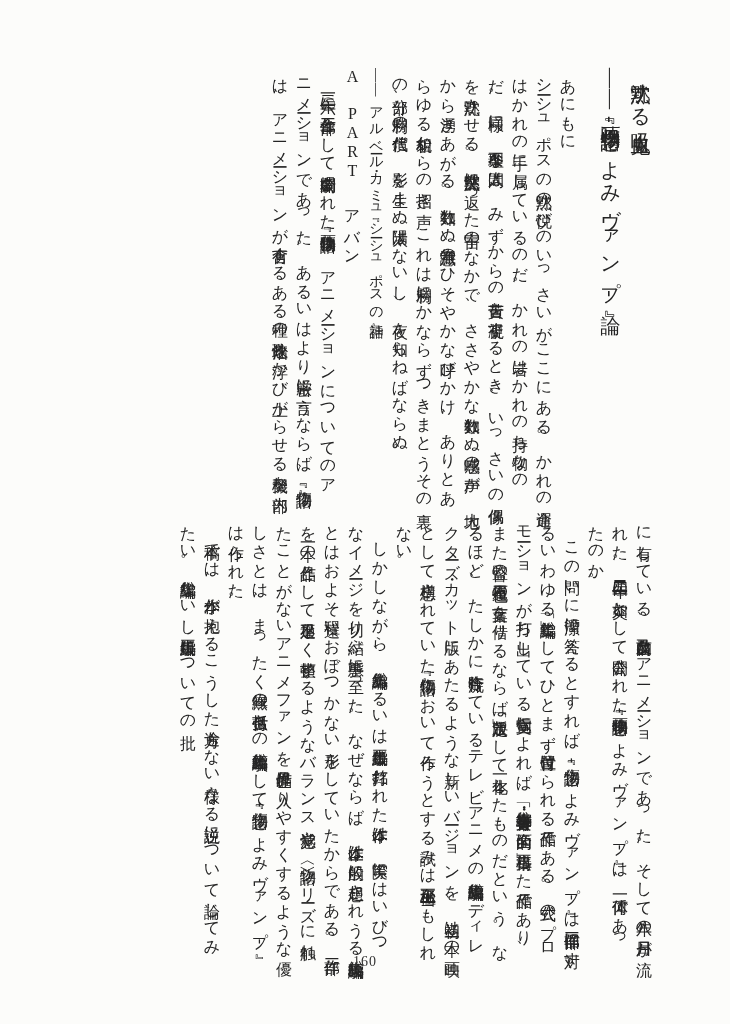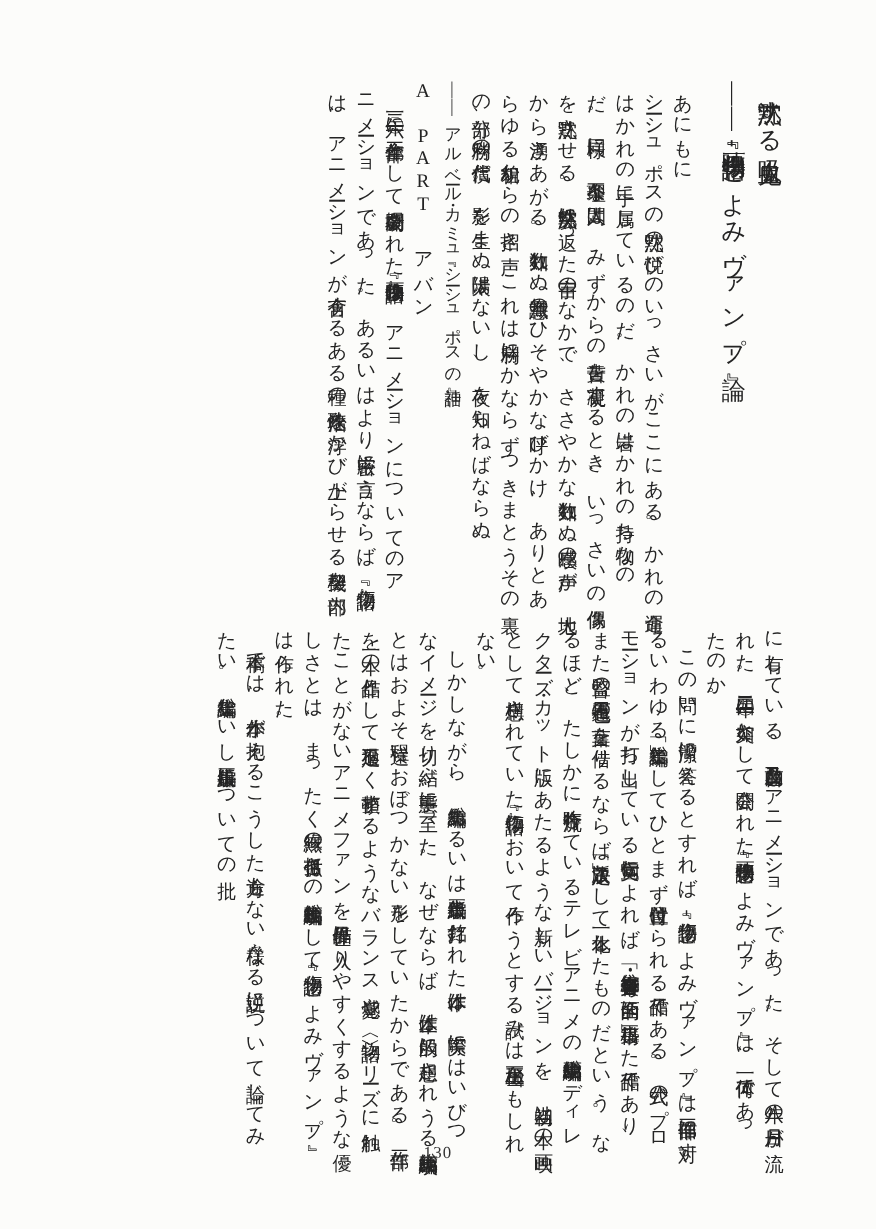--- a/index.html
+++ b/index.html
@@ -87,16 +87,16 @@
   </section>
 
   <section class="vblock" id="bottom-block">
     <p class="para">に有している、自己言及的なアニメーションであった。そして八年の月日が流れた。二〇二四年に突如として公開された映画『傷物語-こよみヴァンプ-』は、一体何であったのか。</p>
     <p class="para indent">この問いに簡潔に答えるとすれば、『傷物語-こよみヴァンプ-』は旧三部作に対するいわゆる「総集編」としてひとまず位置付けられる作品である。公式のプロモーションが打ち出している宣伝文句によれば、「編集・音響・音楽等を全面的に再構築」した作品であり、また監督の尾石達也の言葉を借りるならば「決定版」として一本化したものだという。なるほど、たしかに昨今流行しているテレビアニメの総集編映画やディレクターズ・カット版にあたるような新しいバージョンを、当初は一本の映画として構想されていた『傷物語』において作ろうとする試みは至極正当かもしれない。</p>
     <p class="para indent">しかしながら、総集編あるいは再編集版と銘打たれた本作は、実際にはいびつなイメージを切り結ぶ事態に至った。なぜならば、本作は一般的に想起されうる総集編映画とはおよそ程遠いおぼつかない形をしていたからである。三部作を一本の作品として過不足なく整頓するようなバランス感覚や、〈物語〉シリーズに触れたことがないアニメファンを作品世界に入りやすくするような優しさとは、まったく無縁の括弧付きの総集編映画として『傷物語-こよみヴァンプ-』は作られた。</p>
     <p class="para indent">本稿では、本作が抱えるこうした途方もない様々なる逆説について論じてみたい。総集編ないし再編集版についての批</p>
   </section>
 
   <footer class="page-footer">
-    <span class="page-number">130</span>
+    <span class="page-number">160</span>
   </footer>
 
 </article>
 
 </body></html>

